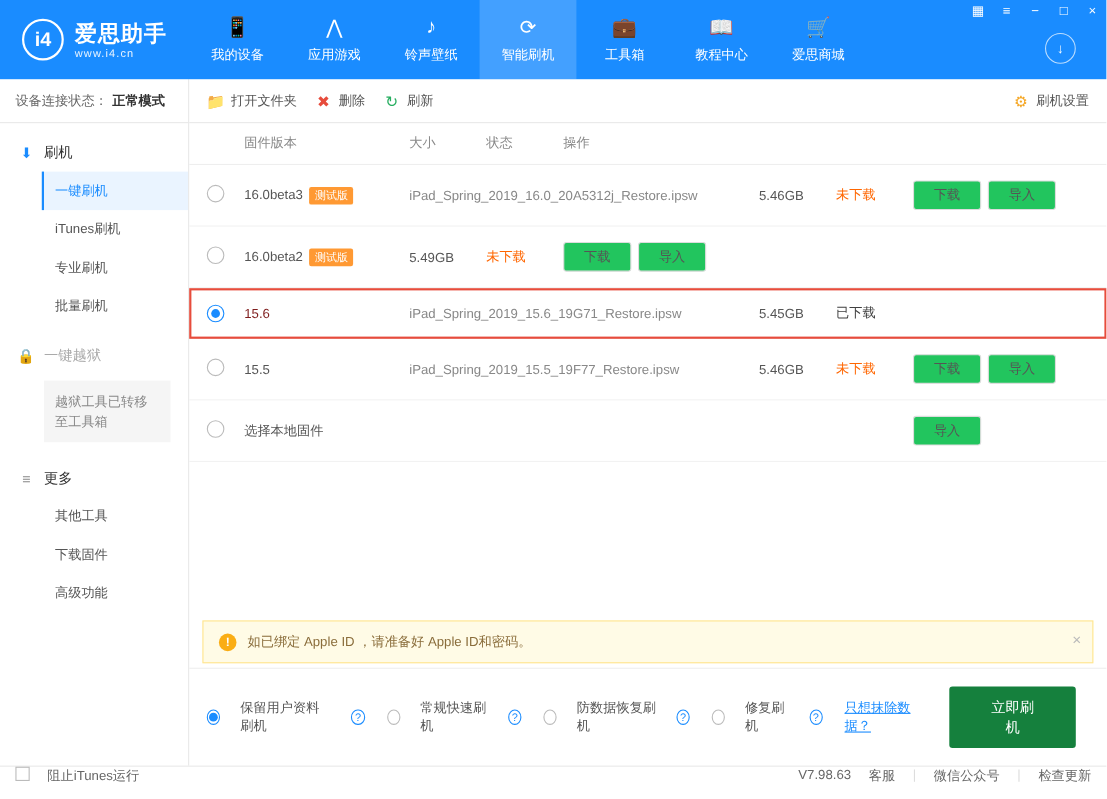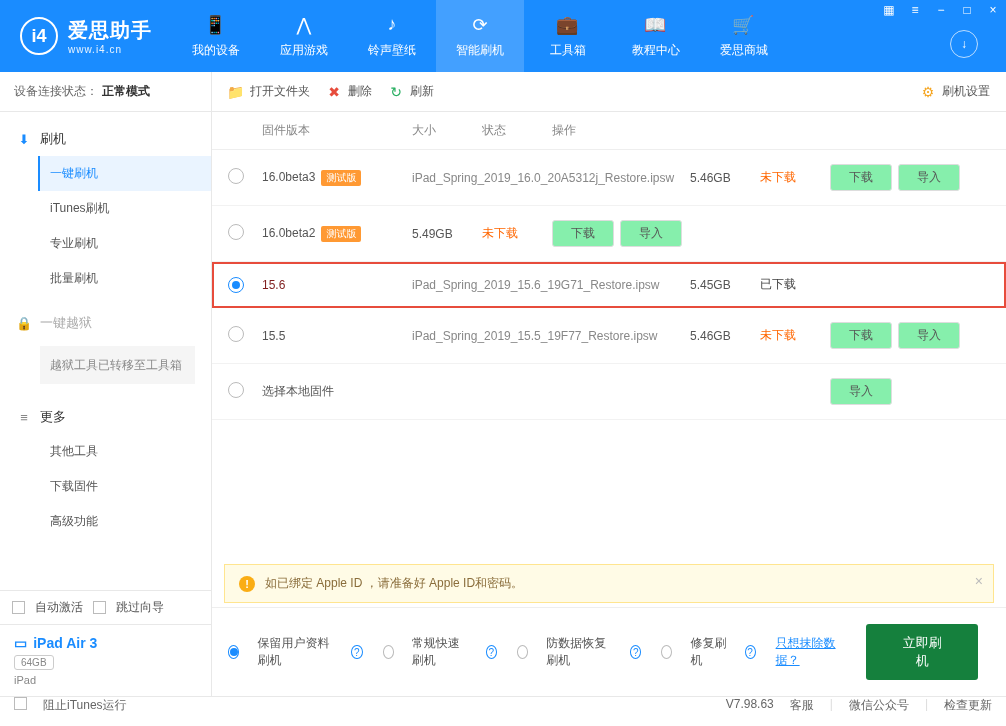--- a/index.html
+++ b/index.html
@@ -14,21 +14,21 @@
 .nav { display: flex; height: 100%; }
 .nav-item { width: 88px; display: flex; flex-direction: column; align-items: center; justify-content: center; color: #fff; font-size: 12px; gap: 6px; cursor: pointer; }
 .nav-item.active { background: rgba(255,255,255,0.18); }
 .nav-icon { width: 22px; height: 22px; display: flex; align-items: center; justify-content: center; font-size: 18px; }
 
 .win-controls { position: absolute; right: 0; top: 0; display: flex; gap: 0; }
 .win-btn { width: 26px; height: 20px; color: #fff; display: flex; align-items: center; justify-content: center; cursor: pointer; font-size: 12px; }
 .dl-circle { position: absolute; right: 28px; top: 30px; width: 28px; height: 28px; border: 1.5px solid rgba(255,255,255,0.7); border-radius: 50%; display: flex; align-items: center; justify-content: center; color: #fff; }
 
 .body { display: flex; height: 624px; }
-.sidebar { width: 212px; border-right: 1px solid #e8e8e8; display: flex; flex-direction: column; }
+.sidebar { width: 172px; border-right: 1px solid #e8e8e8; display: flex; flex-direction: column; }
 .status-row { height: 40px; display: flex; align-items: center; padding: 0 14px; border-bottom: 1px solid #e8e8e8; font-size: 12px; color: #666; }
 .status-row b { color: #333; font-weight: bold; margin-left: 4px; }
 
 .menu { flex: 1; overflow: auto; }
 .menu-group { padding: 10px 0 0 0; }
 .menu-head { display: flex; align-items: center; padding: 8px 16px; color: #333; gap: 8px; font-size: 13px; }
 .menu-head .mi { width: 16px; height: 16px; display: inline-flex; align-items: center; justify-content: center; color: #1a8cff; }
 .menu-head.dim .mi { color: #bbb; }
 .menu-head.dim { color: #aaa; }
 .menu-sub { padding-left: 40px; }
@@ -63,21 +63,21 @@
 .col-ops { width: 160px; }
 
 .rows { }
 .row { display: flex; align-items: center; padding: 14px 16px; border-bottom: 1px solid #f2f2f2; font-size: 12px; color: #555; }
 .row.highlight { outline: 2px solid #e74c3c; outline-offset: -2px; }
 .row.highlight .col-name,.row.highlight .col-ver{ color:#7f1d1d;}
 .radio { width: 16px; height: 16px; border: 1.5px solid #bbb; border-radius: 50%; display: inline-flex; align-items: center; justify-content: center; }
 .radio.sel { border-color: #1a8cff; }
 .radio.sel::after { content: ""; width: 8px; height: 8px; background: #1a8cff; border-radius: 50%; }
 .tag { display: inline-block; background: #ff9933; color: #fff; font-size: 10px; padding: 1px 5px; border-radius: 2px; margin-left: 6px; }
-.btn { border: 1px solid #ddd; background: #86efac; padding: 4px 18px; border-radius: 3px; color: #555; cursor: pointer; font-size: 12px; margin-right: 6px; }
+.btn { border: 1px solid #ddd; background: #22c55e; padding: 4px 18px; border-radius: 3px; color: #555; cursor: pointer; font-size: 12px; margin-right: 6px; }
 .status-un { color: #ff6600; }
 .status-ok { color: #404040; }
 
 .notice { margin: 8px 12px 0 12px; background: #fffbe6; border: 1px solid #ffe58f; padding: 10px 14px; display: flex; align-items: center; gap: 10px; color: #8a6d3b; font-size: 12px; position: relative; }
 .notice .close { position: absolute; right: 10px; top: 8px; color: #bbb; cursor: pointer; font-size: 14px; }
 .warn-ico { width: 16px; height: 16px; background: #faad14; border-radius: 50%; color: #fff; display: inline-flex; align-items: center; justify-content: center; font-size: 11px; font-weight: bold; }
 
 .options-row { display: flex; align-items: center; padding: 16px; gap: 20px; border-top: 1px solid #eee; margin-top: 4px; }
 .opt { display: flex; align-items: center; gap: 18px; font-size: 12px; color: #555; }
 .opt .radio { width: 14px; height: 14px; }
@@ -169,36 +169,20 @@
       <div class="menu-group">
         <div class="menu-head">
           <span class="mi" style="color:#888">≡</span>
           <span>更多</span>
         </div>
         <div class="menu-sub" id="more-sub">
             <div class="menu-sub-item">其他工具</div>
             <div class="menu-sub-item">下载固件</div>
             <div class="menu-sub-item">高级功能</div>
           </div>
-      </div>
-    </div>
-    <div class="sidebar-bottom">
-      <div class="sb-row">
-        <span class="chk"></span>
-        <span>自动激活</span>
-        <span class="chk"></span>
-        <span>跳过向导</span>
-      </div>
-      <div class="device-row">
-        <div class="device-name">
-          <span style="color:#1a8cff">▭</span>
-          <span>iPad Air 3</span>
-        </div>
-        <div style="margin-top:4px"><span class="badge">64GB</span></div>
-        <div class="device-type">iPad</div>
       </div>
     </div>
   </div>
 
   <div class="main">
     <div class="toolbar">
       <div class="tbtn folder">
           <span class="ico">📁</span>
           <span>打开文件夹</span>
         </div>

